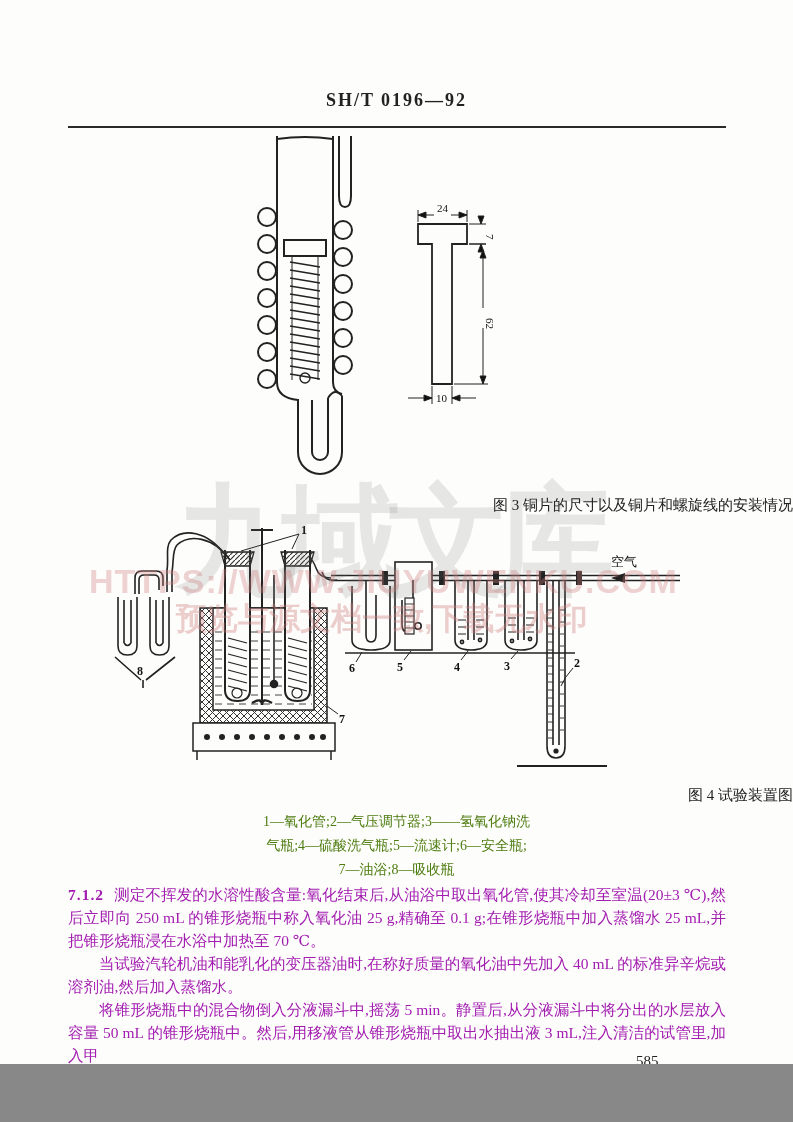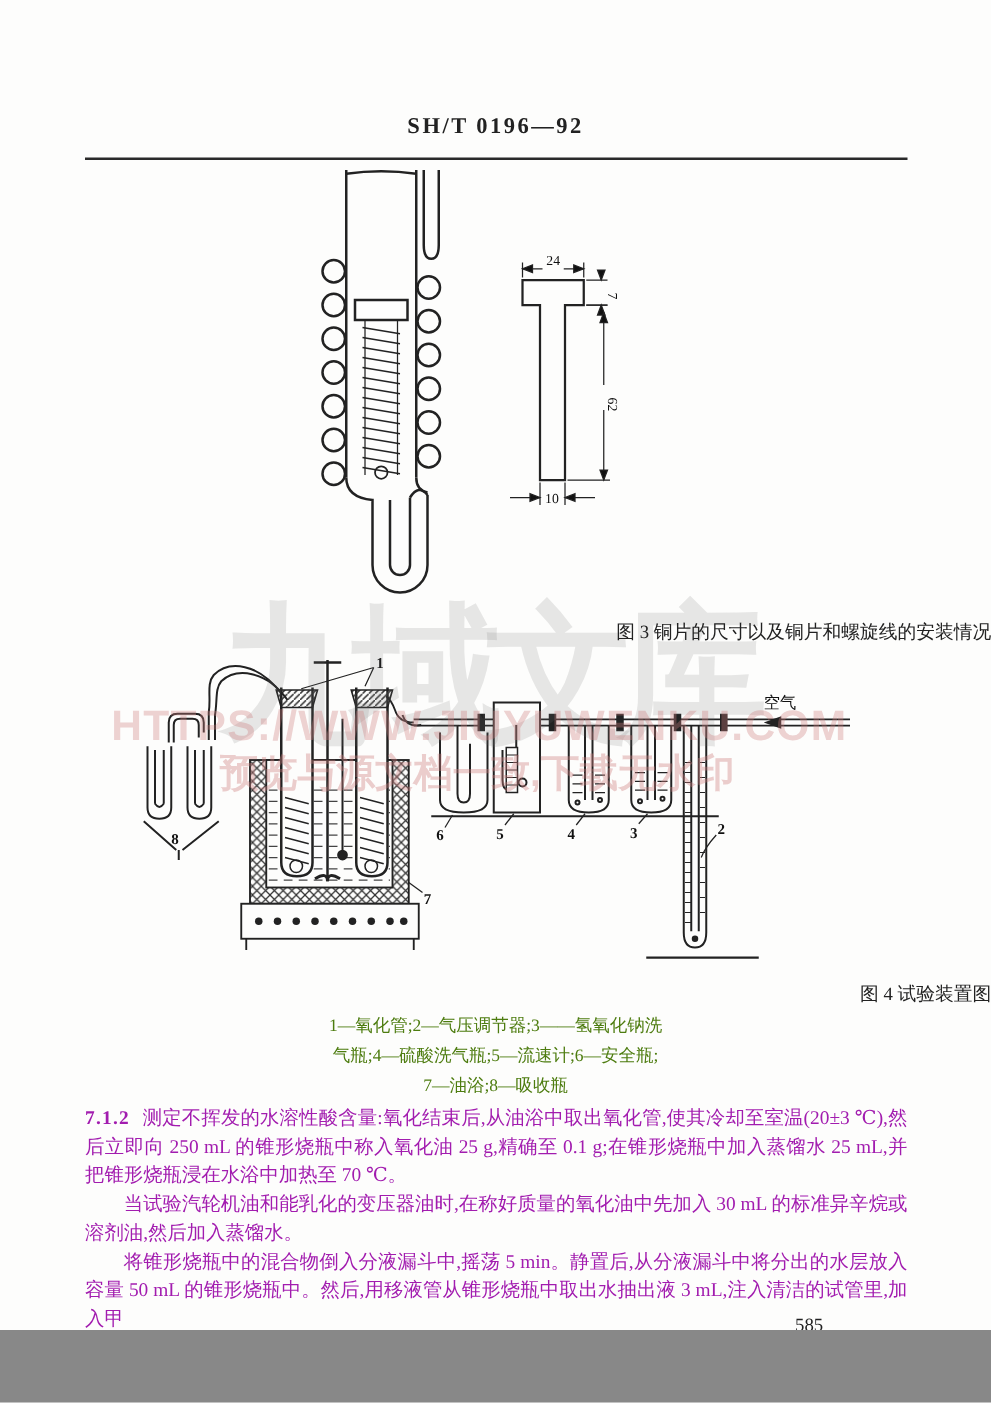--- a/index.html
+++ b/index.html
@@ -293,21 +293,21 @@
   <div class="cap cap4">图 4  试验装置图</div>
 
   <div class="legend">
     <div>1—氧化管;2—气压调节器;3——氢氧化钠洗</div>
     <div>气瓶;4—硫酸洗气瓶;5—流速计;6—安全瓶;</div>
     <div>7—油浴;8—吸收瓶</div>
   </div>
 
   <div class="body-text">
     <p><span class="clause-num">7.1.2</span><span>测定不挥发的水溶性酸含量:氧化结束后,从油浴中取出氧化管,使其冷却至室温(20±3 ℃),然后立即向 250 mL 的锥形烧瓶中称入氧化油 25 g,精确至 0.1 g;在锥形烧瓶中加入蒸馏水 25 mL,并把锥形烧瓶浸在水浴中加热至 70 ℃。</span></p>
-    <p class="indent">当试验汽轮机油和能乳化的变压器油时,在称好质量的氧化油中先加入 30 mL 的标准异辛烷或溶剂油,然后加入蒸馏水。</p>
+    <p class="indent">当试验汽轮机油和能乳化的变压器油时,在称好质量的氧化油中先加入 40 mL 的标准异辛烷或溶剂油,然后加入蒸馏水。</p>
     <p class="indent">将锥形烧瓶中的混合物倒入分液漏斗中,摇荡 5 min。静置后,从分液漏斗中将分出的水层放入容量 50 mL 的锥形烧瓶中。然后,用移液管从锥形烧瓶中取出水抽出液 3 mL,注入清洁的试管里,加入甲</p>
   </div>
 
   <div class="pageno">585</div>
 
   <div class="wm wm-title">九域文库</div>
   <div class="wm wm-url">HTTPS://WWW.JIUYUWENKU.COM</div>
   <div class="wm wm-note">预览与源文档一致,下载无水印</div>
 
 </div>

